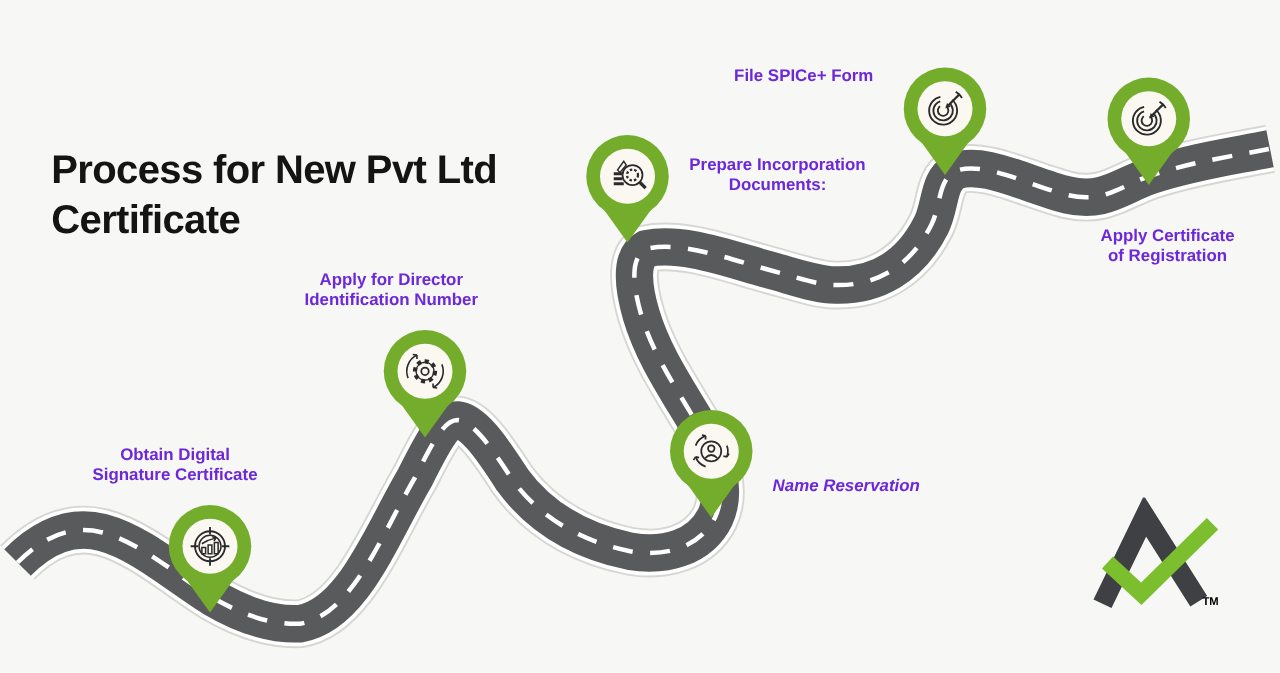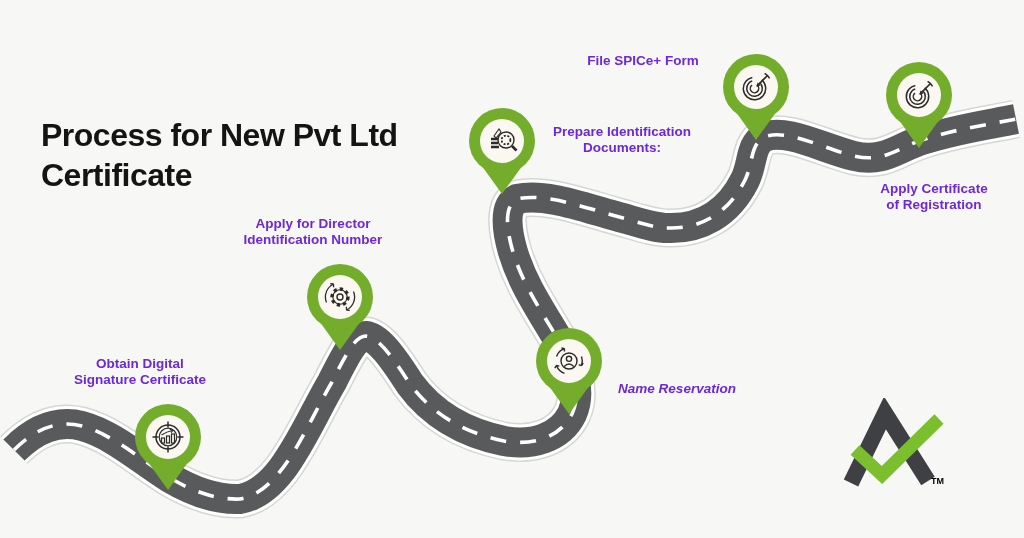--- a/index.html
+++ b/index.html
@@ -16,21 +16,21 @@
   }
   .title .line{display:block;}
   .step-label{
     position:absolute;transform:translateX(-50%);
     font-size:13.5px;font-weight:700;line-height:16px;
     color:#6d28d9;text-align:center;white-space:nowrap;
   }
   .step-label .line{display:block;}
   .step-label .line:empty{display:none;}
   .pin{position:absolute;width:80px;height:110px;}
-  .logo{position:absolute;left:832px;top:398px;width:130px;height:105px;text-align:center;}
+  .logo{position:absolute;left:863px;top:398px;width:130px;height:105px;text-align:center;}
   .tm{
     font-size:9px;font-weight:700;color:#4a4a4a;
     font-family:"Liberation Sans",sans-serif;
   }
 </style>
 </head>
 <body>
 
 <div class="canvas">
 
@@ -54,21 +54,21 @@
   </div>
   <div class="step-label" style="left:313px;top:216px;">
     <span class="line">Apply for Director</span>
     <span class="line">Identification Number</span>
   </div>
   <div class="step-label" style="left:677px;top:381px;font-style:italic;">
     <span class="line">Name Reservation</span>
 
   </div>
   <div class="step-label" style="left:622px;top:124px;">
-    <span class="line">Prepare Identification</span>
+    <span class="line">Prepare Incorporation</span>
     <span class="line">Documents:</span>
   </div>
   <div class="step-label" style="left:643px;top:53px;">
     <span class="line">File SPICe+ Form</span>
 
   </div>
   <div class="step-label" style="left:934px;top:181px;">
     <span class="line">Apply Certificate</span>
     <span class="line">of Registration</span>
   </div>

